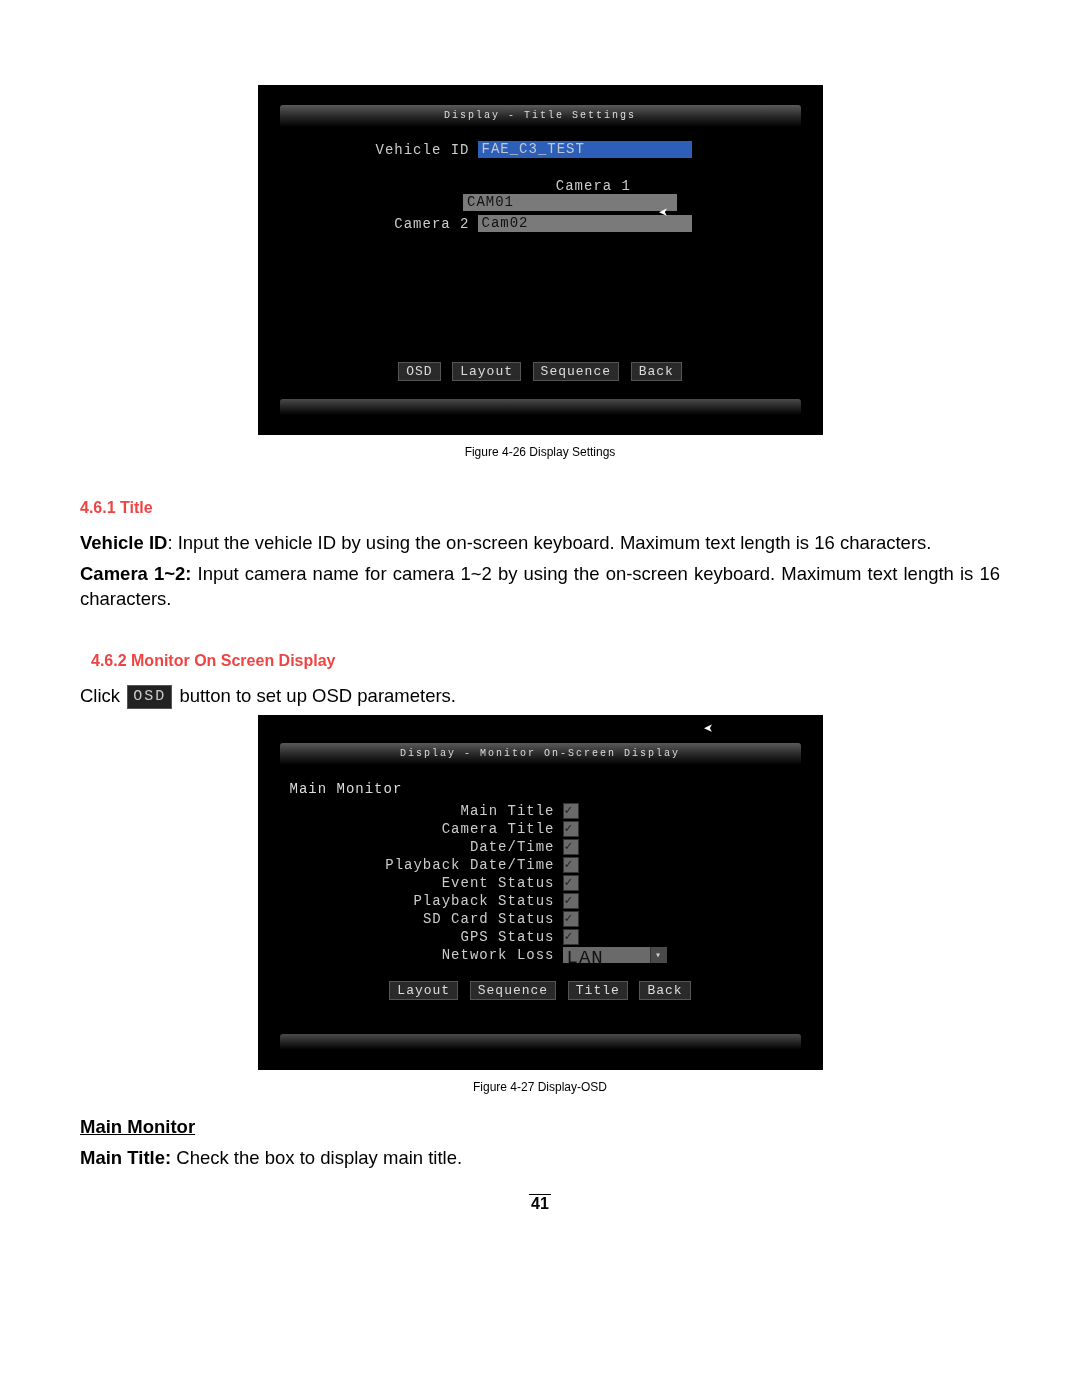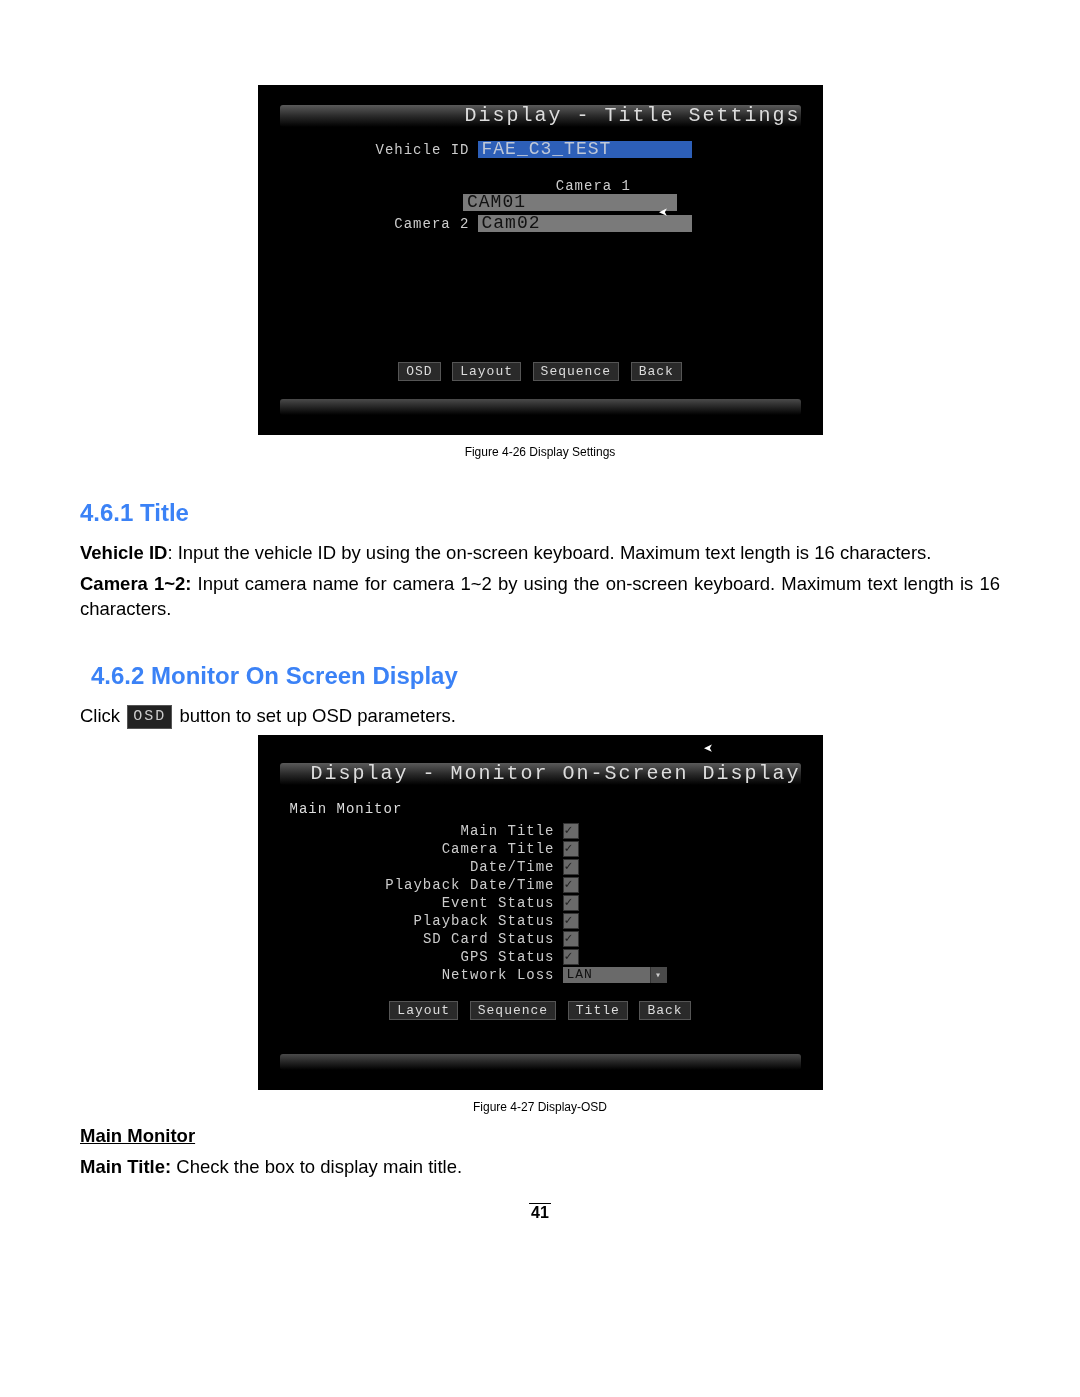--- a/index.html
+++ b/index.html
@@ -24,22 +24,22 @@
     position: relative;
     font-family: "Courier New", monospace;
     color: #ccc;
   }
   .device.dev1 { height: 350px; padding: 20px 22px; }
   .device.dev2 { height: 355px; padding: 8px 22px 20px 22px; }
   .device-titlebar {
     height: 22px;
     background: linear-gradient(#5a5a5a, #2a2a2a 50%, #000);
     border-radius: 3px;
-    text-align: right;
-    font-size: 20px;
+    text-align: center;
+    font-size: 10px;
     line-height: 22px;
     letter-spacing: 2px;
     color: #ddd;
     margin-bottom: 14px;
     font-family: "Courier New", monospace;
   }
   .fields { padding-left: 60px; }
   .fieldrow {
     display: flex;
     align-items: center;
@@ -54,21 +54,21 @@
     padding-right: 8px;
     color: #ccc;
   }
   .fieldrow .finput {
     width: 210px;
     height: 17px;
     line-height: 17px;
     padding-left: 4px;
     background: #7a7a7a;
     color: #111;
-    font-size: 18px;
+    font-size: 14px;
     letter-spacing: 1px;
   }
   .fieldrow .finput.selected {
     background: #2d5fb8;
     color: #bfc8d8;
   }
   .cursor1 {
     position: absolute;
     left: 400px;
     top: 118px;
@@ -98,23 +98,23 @@
     height: 16px;
     background: linear-gradient(#4a4a4a, #000);
     border-radius: 3px;
   }
   .caption {
     text-align: center;
     font-size: 12px;
     margin: 8px 0 40px 0;
   }
   .section-heading {
-    font-size: 24px;
+    font-size: 16px;
     font-weight: bold;
-    color: #3b82f6;
+    color: #ef4444;
     margin: 30px 0 14px 0;
   }
   .body-text { font-size: 18.5px; line-height: 1.35; margin: 6px 0; }
   .body-text.justify { text-align: justify; }
   .underline { text-decoration: underline; }
   .osd-inline {
     display: inline-block;
     vertical-align: middle;
     background: #222;
     color: #ccc;
@@ -158,21 +158,21 @@
     content: "✓";
     position: absolute;
     top: -2px; left: 1px;
     font-size: 13px;
     color: #222;
   }
   .dropdown {
     width: 100px; height: 16px;
     background: #6a6a6a;
     color: #111;
-    font-size: 13px;
+    font-size: 19px;
     letter-spacing: 1px;
     padding-left: 4px;
     position: relative;
   }
   .dropdown .dd-btn {
     position: absolute;
     right: 0; top: 0;
     width: 16px; height: 16px;
     background: #4a4a4a;
     border-left: 1px solid #333;
@@ -300,21 +300,21 @@
     </div>
     <div class="tabs2">
       <span class="dev-tab">Layout</span>
       <span class="dev-tab">Sequence</span>
       <span class="dev-tab">Title</span>
       <span class="dev-tab">Back</span>
     </div>
     <div class="bottombar"></div>
   </div>
 
-  <div class="caption" style="margin-bottom:10px;">Figure 4-27 Display-OSD</div>
+  <div class="caption" style="margin-bottom:21px;">Figure 4-27 Display-OSD</div>
 
   <p class="body-text"><b class="underline">Main Monitor</b></p>
   <p class="body-text">
     <b>Main Title:</b><span> Check the box to display main title.</span>
   </p>
 
   <div class="pagenum"><span>41</span></div>
 </div>
 
 </body></html>

